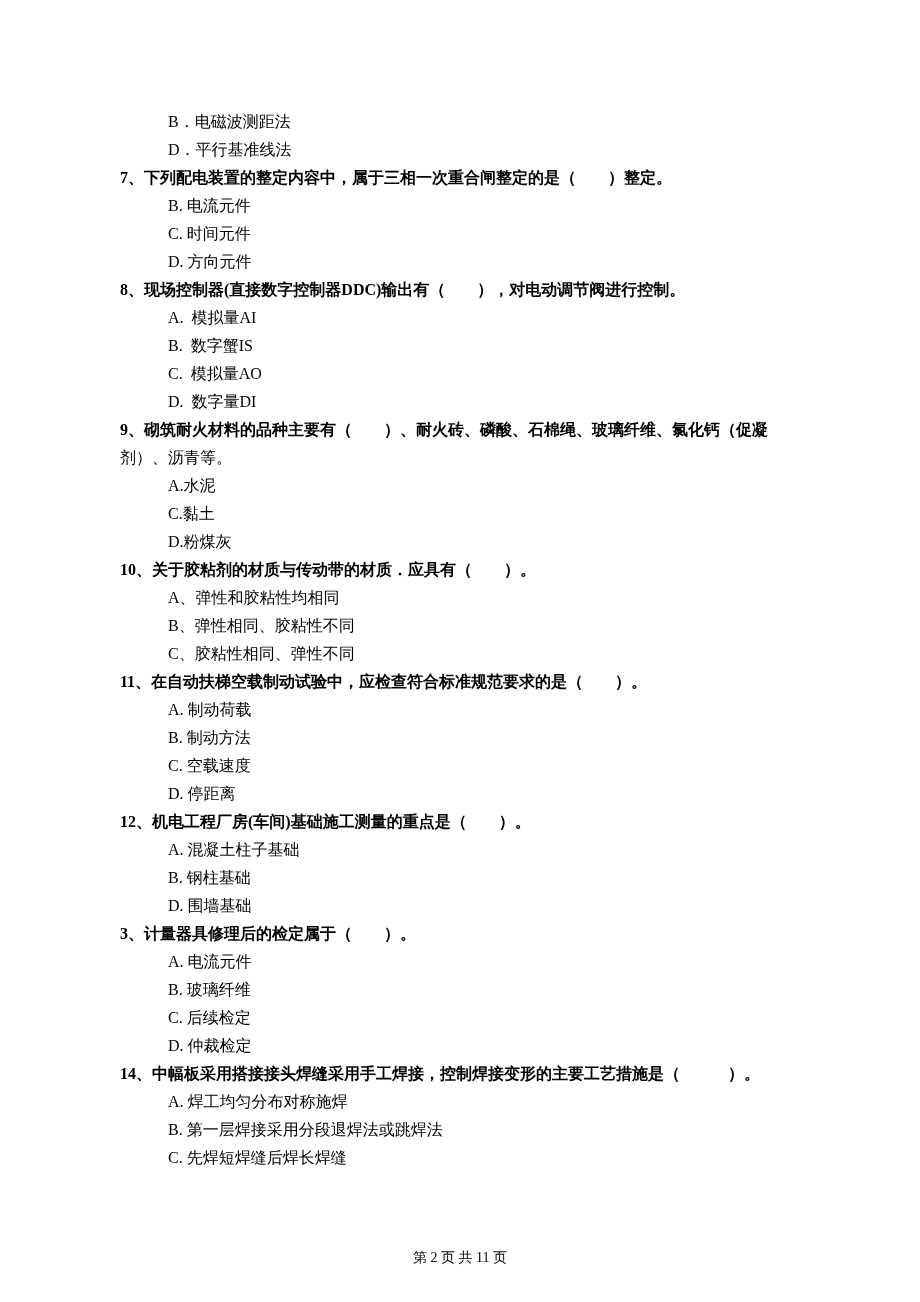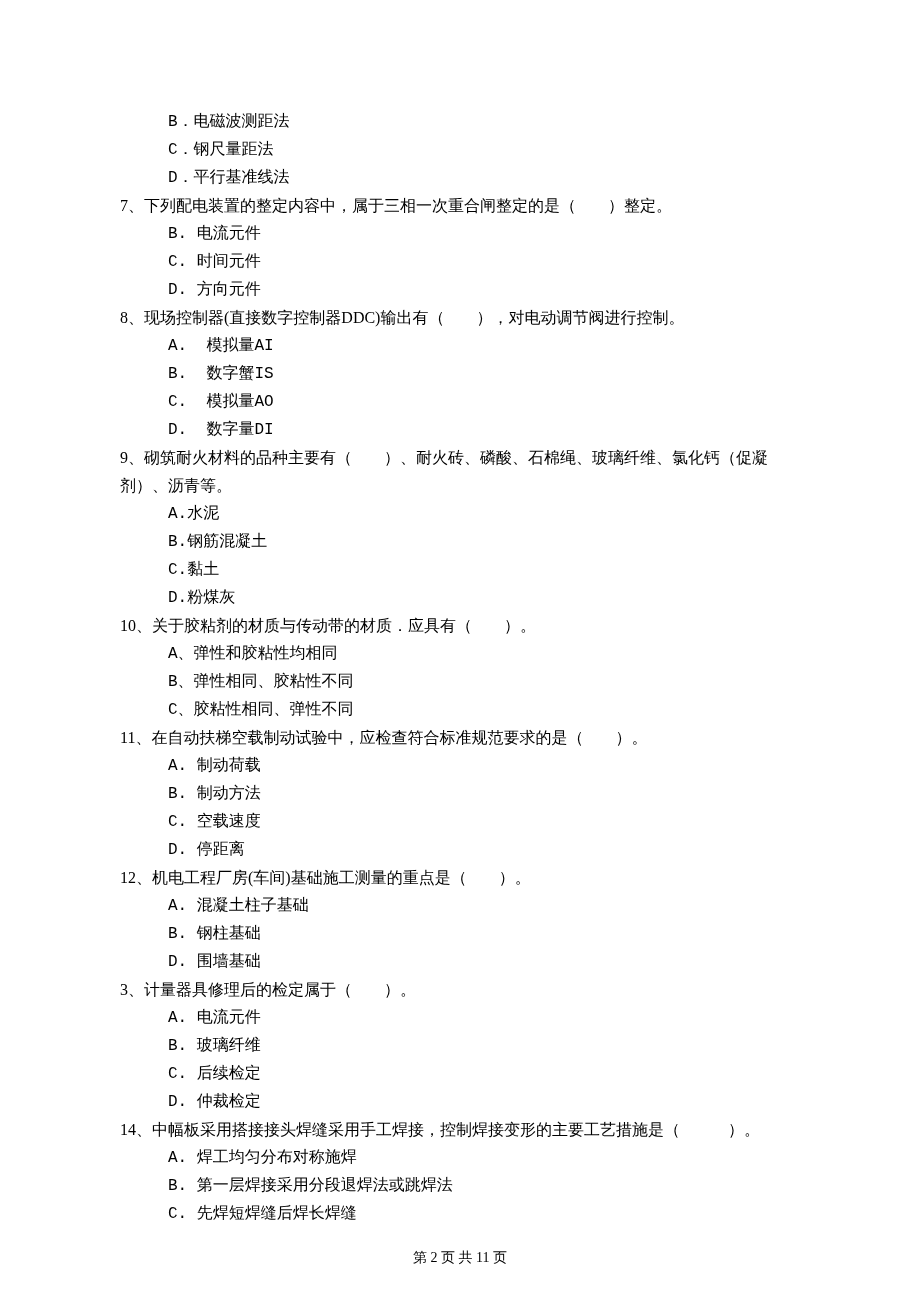--- a/index.html
+++ b/index.html
@@ -12,63 +12,61 @@
       line-height: 1.75;
       color: #000000;
       position: relative;
     }
     .content {
       padding: 108px 120px 0 120px;
     }
     .option-line {
       padding-left: 48px;
       white-space: pre-wrap;
-      font-family: Liberation Mono, monospace;
     }
     .question-line {
       padding-left: 0;
       white-space: pre-wrap;
+      font-weight: bold;
     }
     .question-continue {
       padding-left: 0;
       white-space: pre-wrap;
     }
     .footer {
       position: absolute;
       bottom: 32px;
       left: 0;
       right: 0;
       text-align: center;
       font-size: 14px;
       margin-top: 29px;
     }
   </style>
 </head>
 <body>
 
 <div class="content">
   <div class="option-line">B．电磁波测距法</div>
-  <div class="option-line">C．钢尺量距法</div>
   <div class="option-line">D．平行基准线法</div>
 
   <div class="question-line">7、下列配电装置的整定内容中，属于三相一次重合闸整定的是（　　）整定。</div>
   <div class="option-line">B. 电流元件</div>
   <div class="option-line">C. 时间元件</div>
   <div class="option-line">D. 方向元件</div>
 
   <div class="question-line">8、现场控制器(直接数字控制器DDC)输出有（　　），对电动调节阀进行控制。</div>
   <div class="option-line">A.  模拟量AI</div>
   <div class="option-line">B.  数字蟹IS</div>
   <div class="option-line">C.  模拟量AO</div>
   <div class="option-line">D.  数字量DI</div>
 
   <div class="question-line">9、砌筑耐火材料的品种主要有（　　）、耐火砖、磷酸、石棉绳、玻璃纤维、氯化钙（促凝</div>
   <div class="question-continue">剂）、沥青等。</div>
   <div class="option-line">A.水泥</div>
-  <div class="option-line">B.钢筋混凝土</div>
   <div class="option-line">C.黏土</div>
   <div class="option-line">D.粉煤灰</div>
 
   <div class="question-line">10、关于胶粘剂的材质与传动带的材质．应具有（　　）。</div>
   <div class="option-line">A、弹性和胶粘性均相同</div>
   <div class="option-line">B、弹性相同、胶粘性不同</div>
   <div class="option-line">C、胶粘性相同、弹性不同</div>
 
   <div class="question-line">11、在自动扶梯空载制动试验中，应检查符合标准规范要求的是（　　）。</div>
   <div class="option-line">A. 制动荷载</div>

